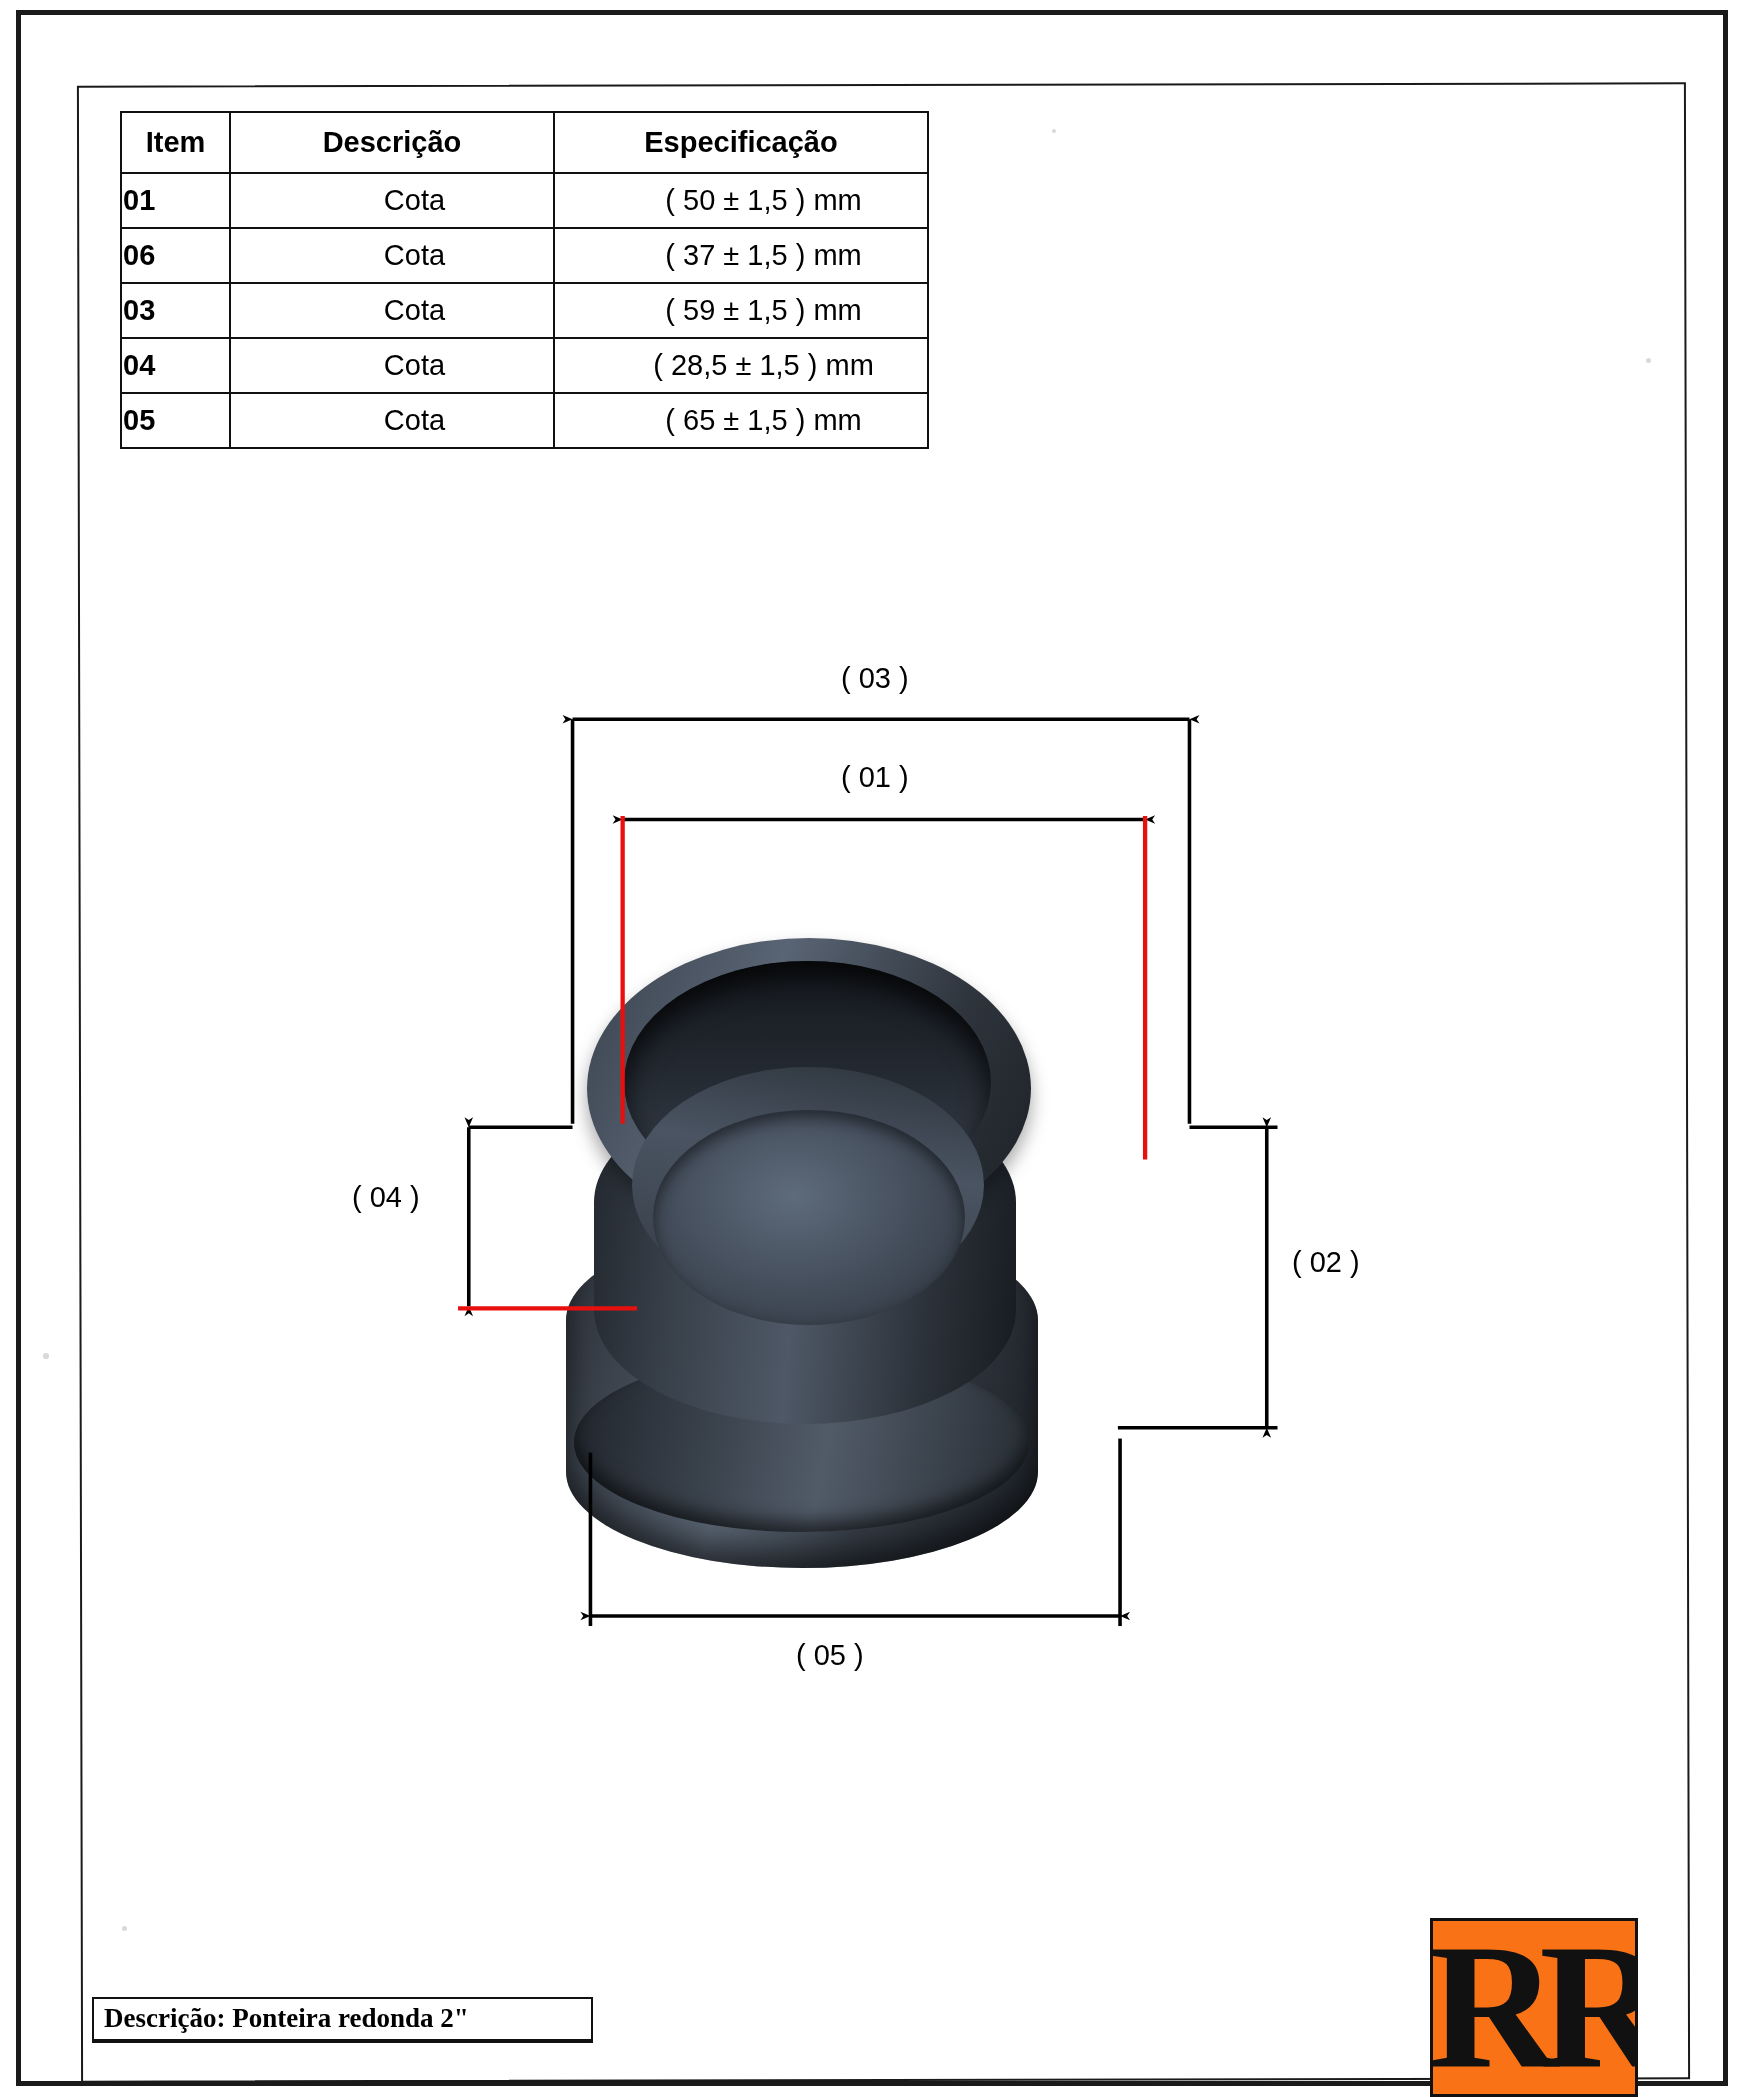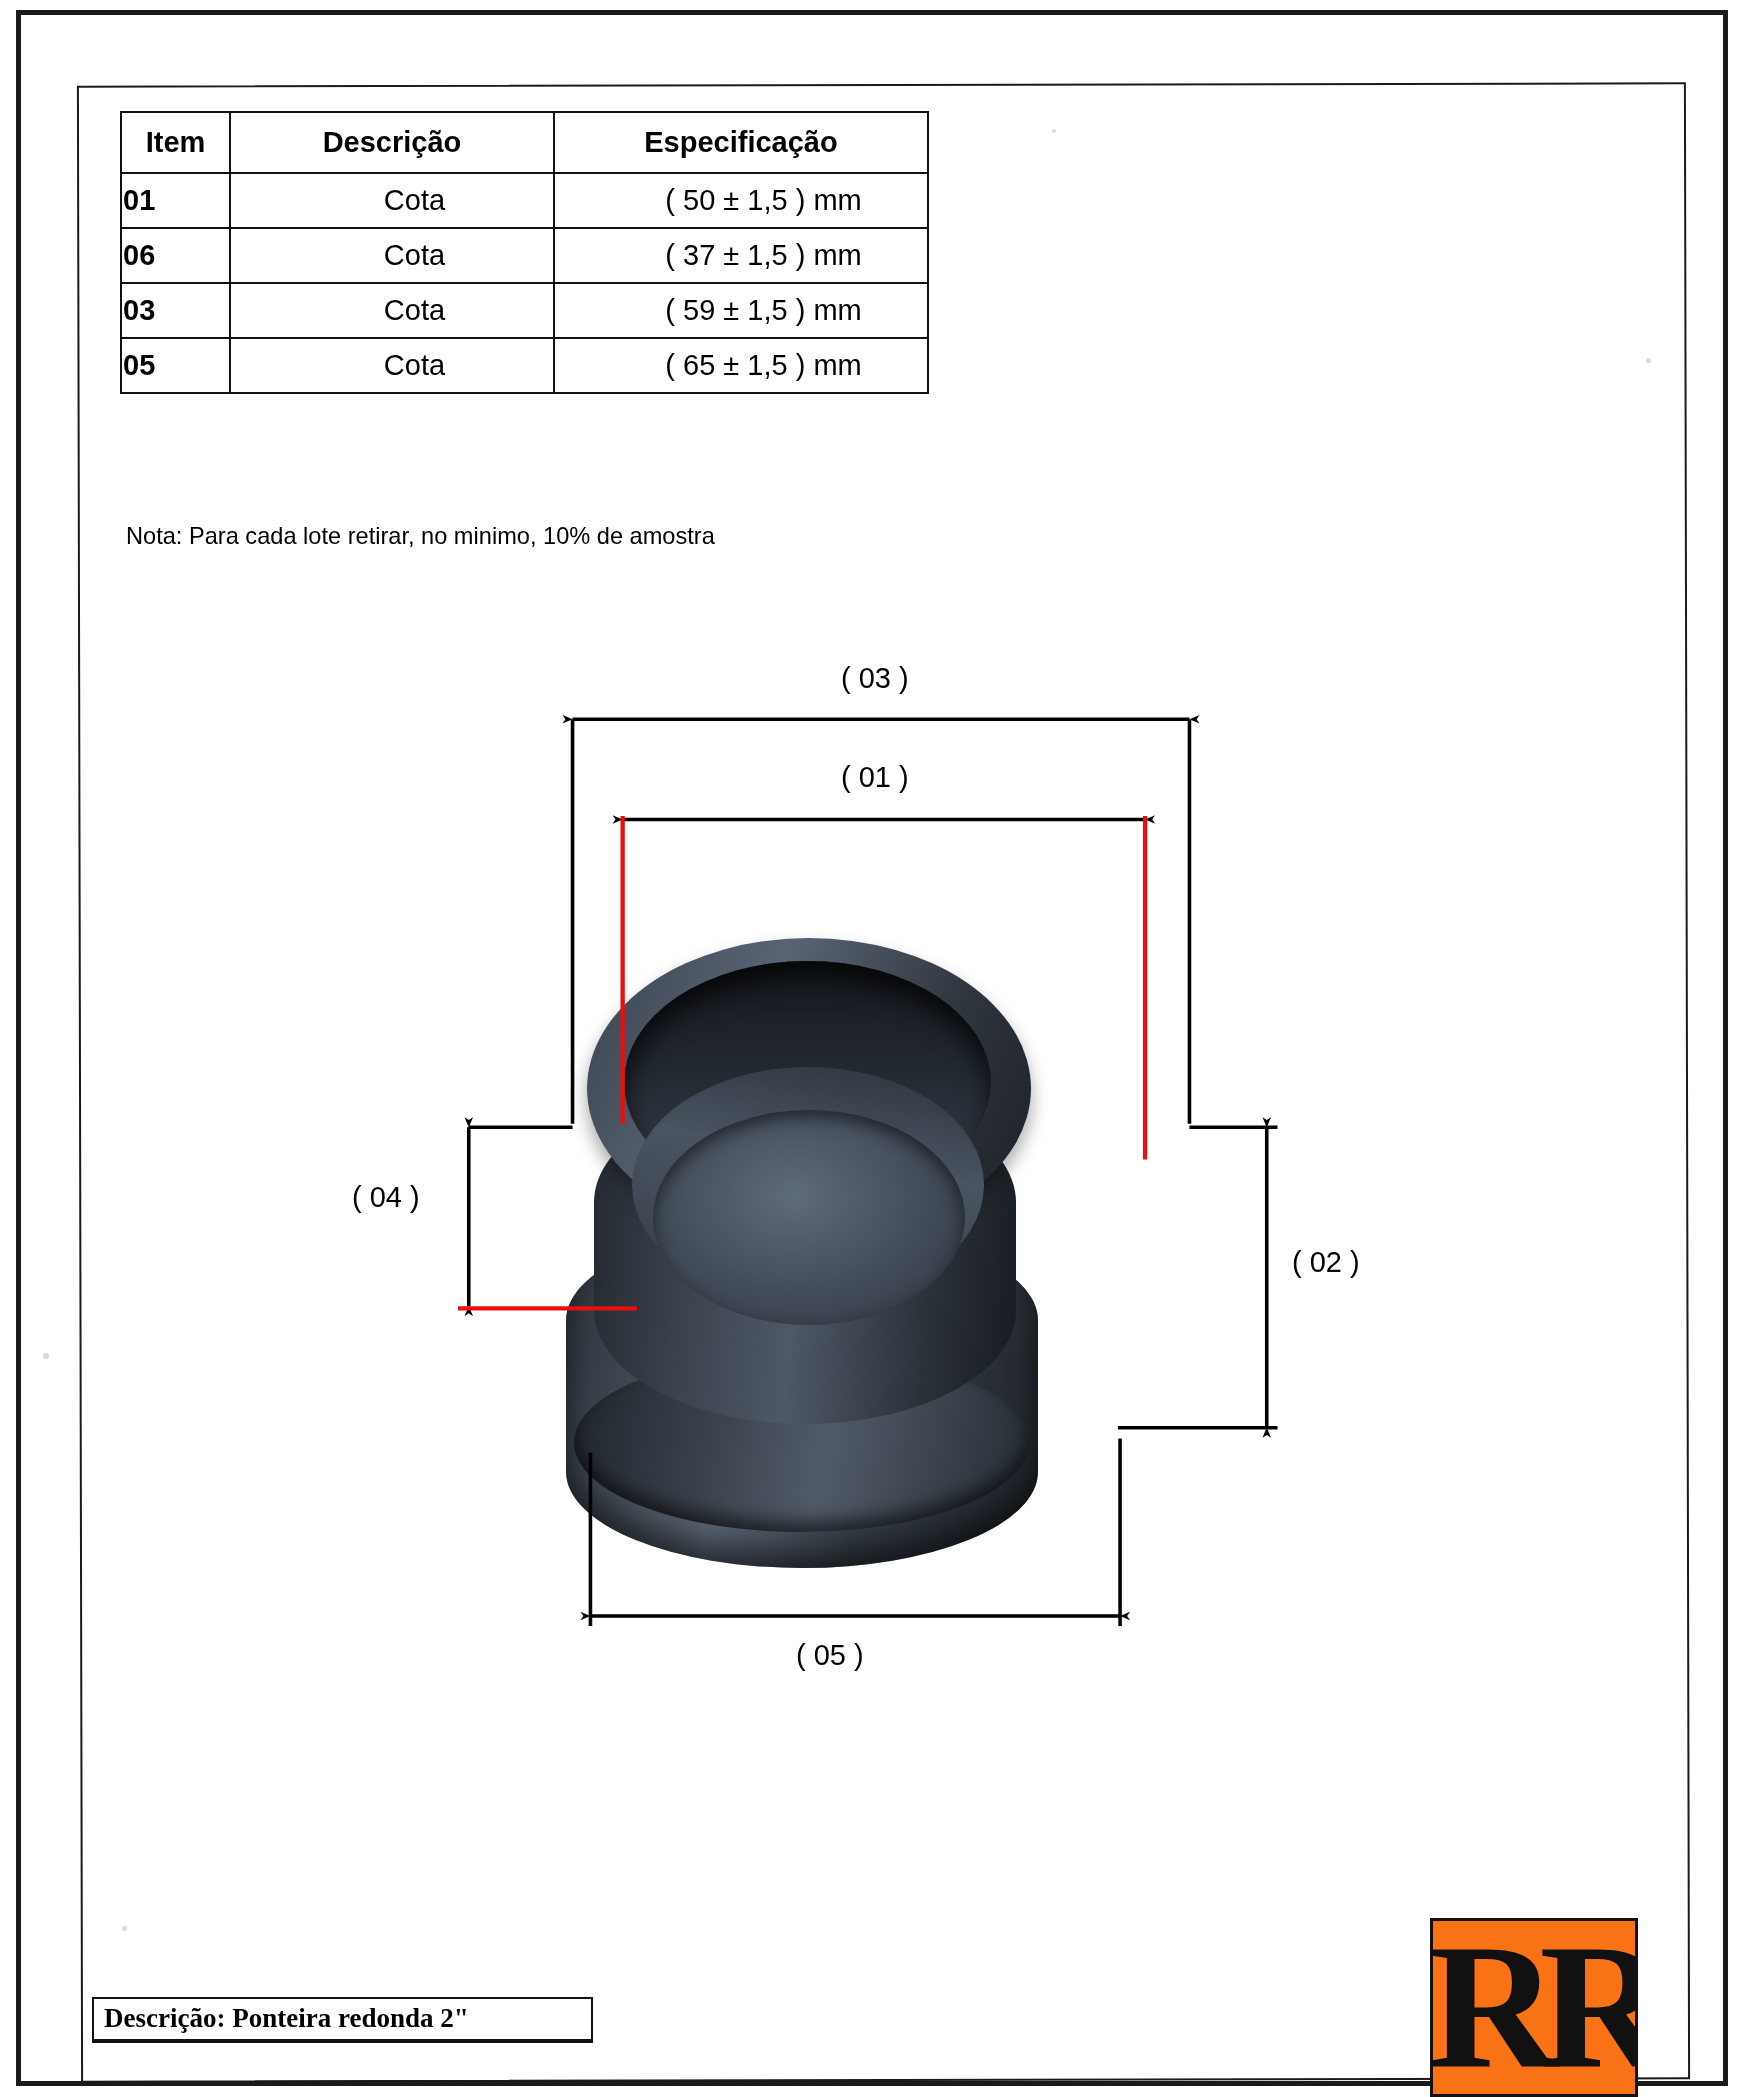--- a/index.html
+++ b/index.html
@@ -205,28 +205,32 @@
         <td class="item-cell">06</td>
         <td>Cota</td>
         <td>( 37 ± 1,5 ) mm</td>
       </tr>
       <tr>
         <td class="item-cell">03</td>
         <td>Cota</td>
         <td>( 59 ± 1,5 ) mm</td>
       </tr>
       <tr>
+        <td class="item-cell">04</td>
+        <td>Cota</td>
+        <td>( 28,5 ± 1,5 ) mm</td>
+      </tr>
+      <tr>
         <td class="item-cell">05</td>
         <td>Cota</td>
         <td>( 65 ± 1,5 ) mm</td>
       </tr>
     </tbody>
   </table>
 
-  <div class="nota">Nota: Para cada lote retirar, no minimo, 10% de amostra</div>
 
   <div class="photo-area">
     <div class="cap-skirt"></div>
     <div class="cap-skirt-lip"></div>
     <div class="cap-body"></div>
     <div class="cap-rim-outer"></div>
     <div class="cap-rim-inner"></div>
     <div class="cap-bore-wall"></div>
     <div class="cap-floor"></div>
   </div>

